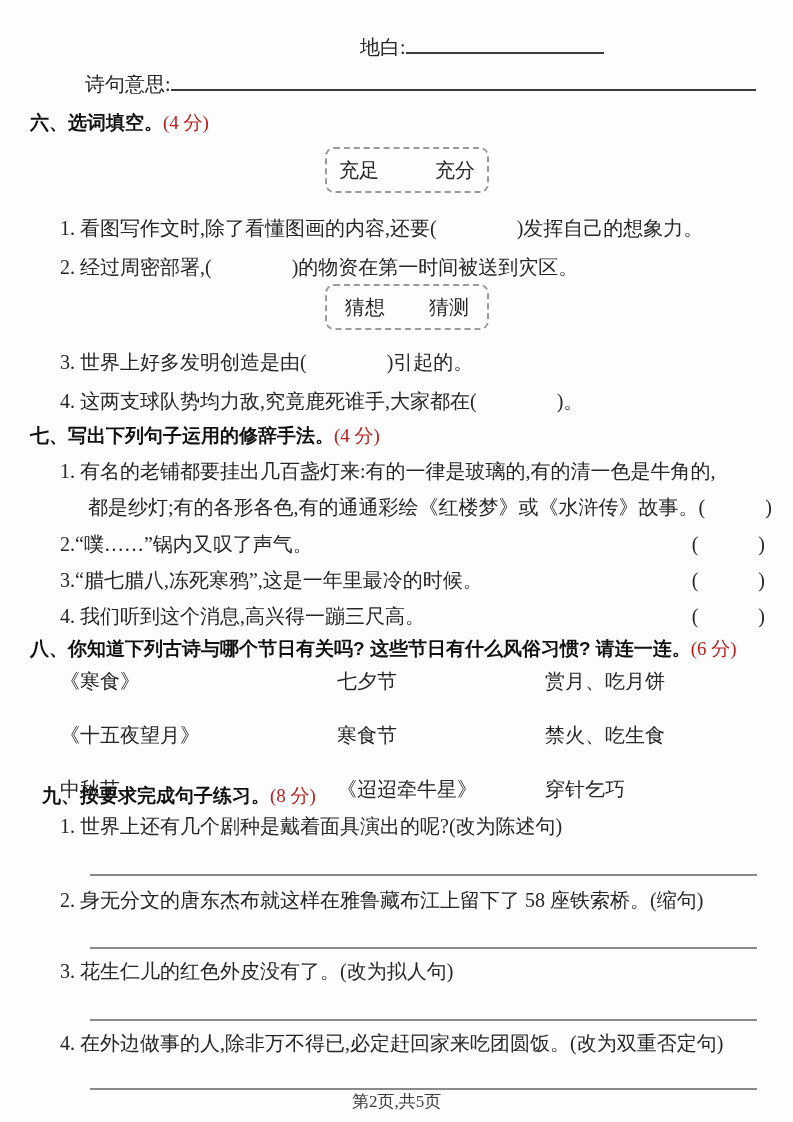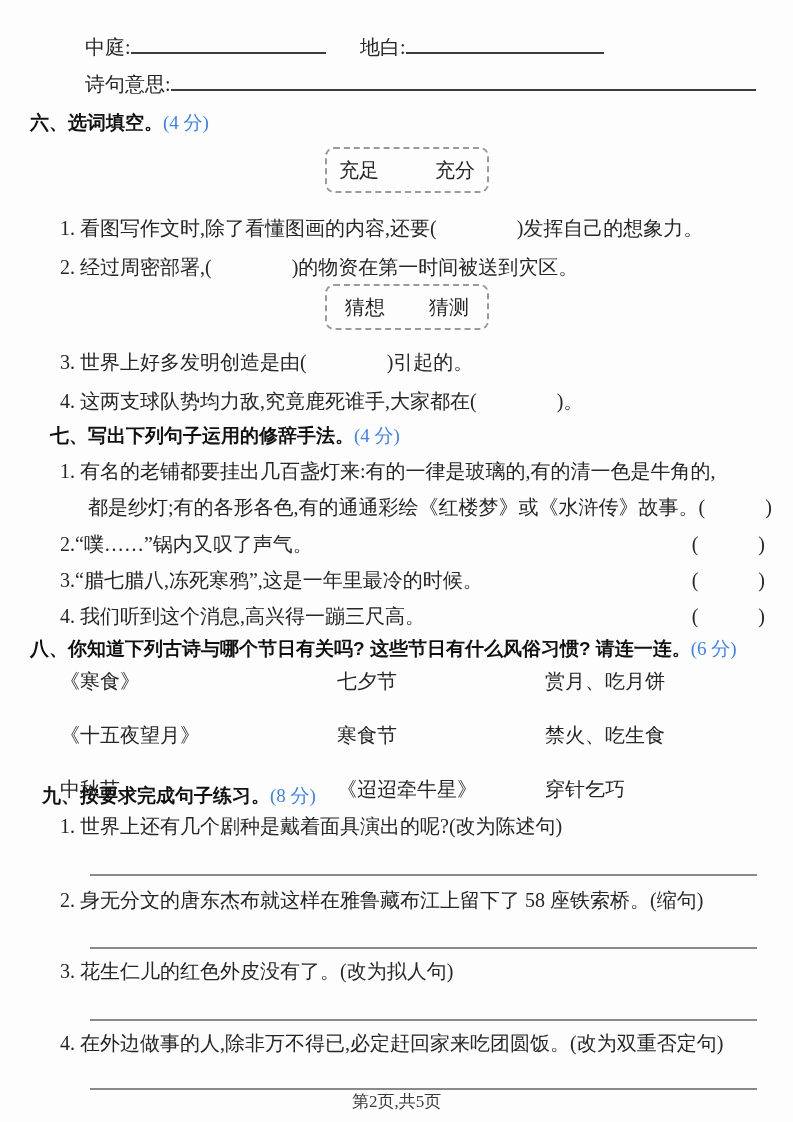--- a/index.html
+++ b/index.html
@@ -13,21 +13,21 @@
     overflow:hidden;
   }
   .abs{position:absolute;}
   .heading{
     font-family:"Liberation Sans","DejaVu Sans",sans-serif;
     font-weight:bold;color:#111;
     font-size:19px;white-space:nowrap;
   }
   .heading .score{
     font-family:"Liberation Serif","DejaVu Serif",serif;
-    font-weight:normal;color:#3b82f6;
+    font-weight:normal;color:#b91c1c;
   }
   .q{white-space:nowrap;line-height:26px;}
   .uline{
     display:inline-block;height:15px;
     border-bottom:2px solid #3c3c3c;
   }
   .fillrow{display:flex;align-items:baseline;white-space:nowrap;}
   .wordbox{
     width:160px;height:42px;
     border:2px dashed #9a9a9a;border-radius:9px;
@@ -50,21 +50,21 @@
   .p-fill-a{left:85px;top:34px;}
   .p-fill-b{left:360px;top:34px;}
   .p-fill-c{left:85px;top:71px;}
   .p-h6{left:30px;top:110px;}
   .p-box1{left:325px;top:147px;}
   .p-6q1{left:60px;top:215px;}
   .p-6q2{left:60px;top:254px;}
   .p-box2{left:325px;top:284px;gap:44px;}
   .p-6q3{left:60px;top:349px;}
   .p-6q4{left:60px;top:388px;}
-  .p-h7{left:30px;top:423px;margin-left:20px;}
+  .p-h7{left:30px;top:423px;}
   .p-7q1l1{left:60px;top:458px;}
   .p-7q1l2{left:88px;right:28px;top:494px;}
   .p-7q2{left:60px;right:28px;top:531px;}
   .p-7q3{left:60px;right:28px;top:567px;}
   .p-7q4{left:60px;right:28px;top:603px;}
   .p-h8{left:30px;top:636px;text-align:right;}
   .p-grid8{left:60px;top:668px;}
   .p-h9{left:30px;top:783px;margin-left:12px;}
   .p-9q1{left:60px;top:813px;}
   .p-9l1{left:90px;top:874px;width:667px;}
@@ -77,24 +77,20 @@
   .p-footer{left:0;top:1090px;}
   .ul-a{width:195px;}
   .ul-b{width:198px;}
   .ul-c{width:585px;}
 </style>
 </head>
 <body>
 
 <div class="page">
 
-  <div class="abs p-fill-a fillrow">
-    <span>中庭:</span>
-    <span class="uline ul-a"></span>
-  </div>
   <div class="abs p-fill-b fillrow">
     <span>地白:</span>
     <span class="uline ul-b"></span>
   </div>
   <div class="abs p-fill-c fillrow">
     <span>诗句意思:</span>
     <span class="uline ul-c"></span>
   </div>
 
   <div class="abs p-h6 heading">

